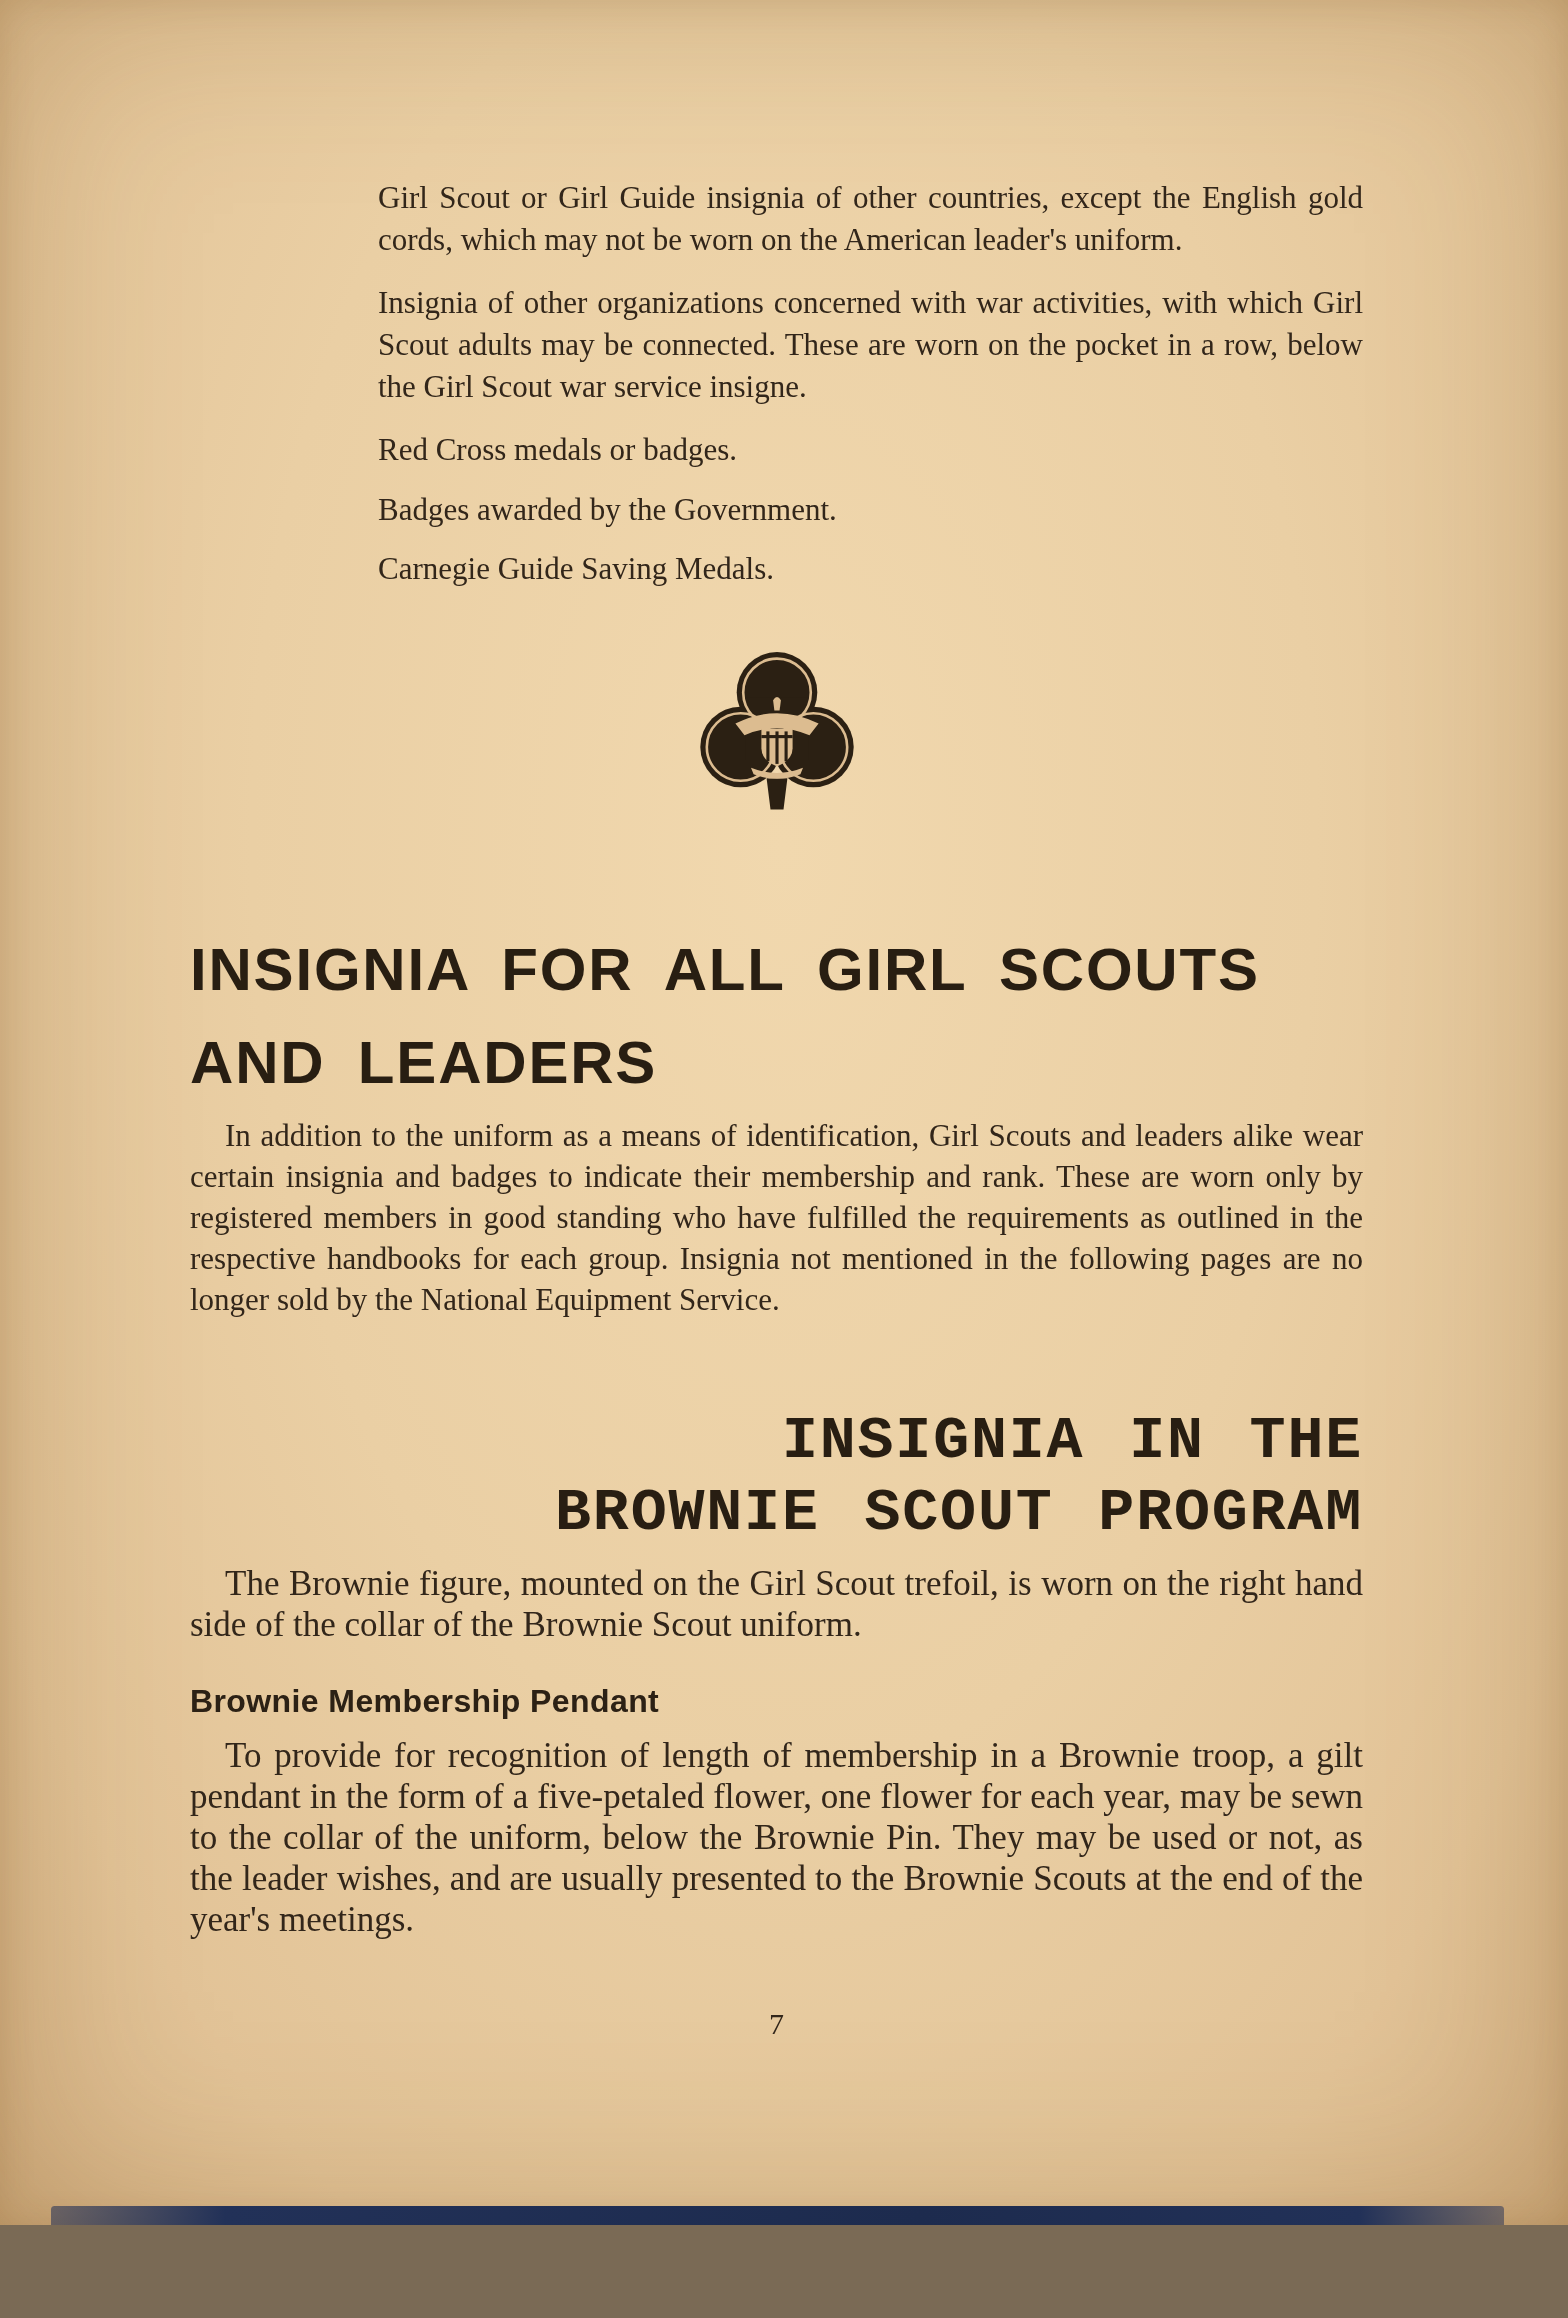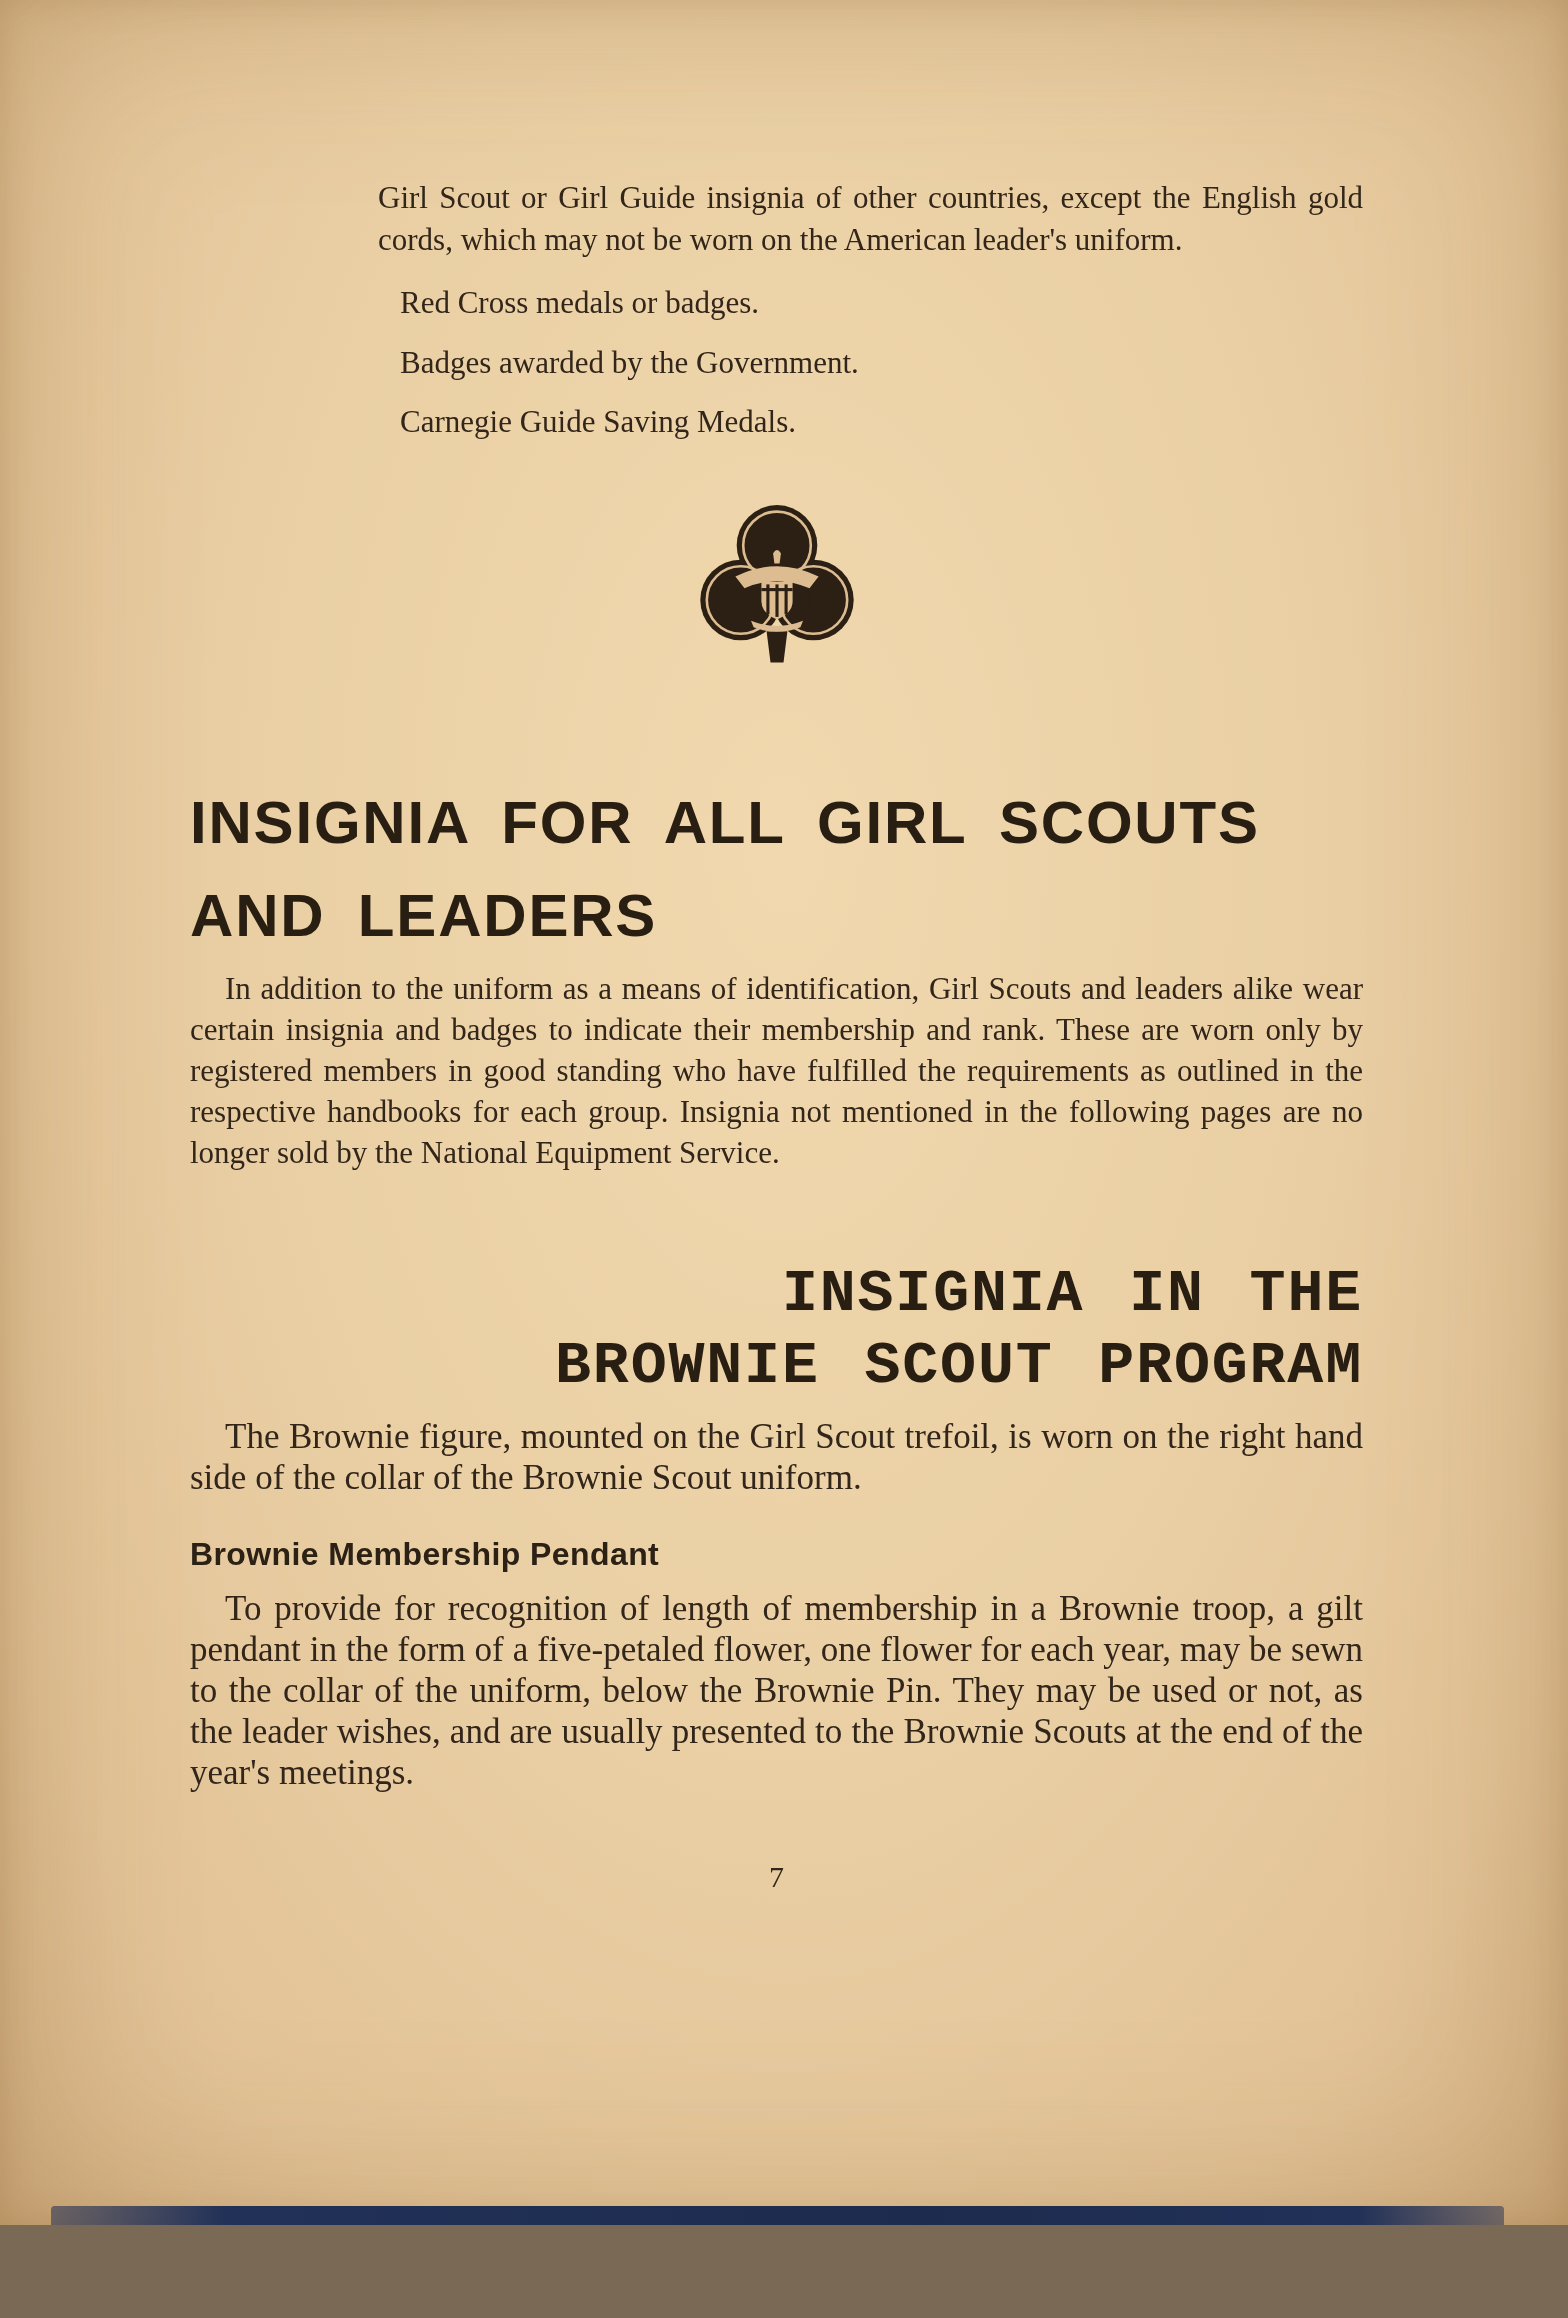--- a/index.html
+++ b/index.html
@@ -28,21 +28,20 @@
     font-size: 31px;
     line-height: 42px;
   }
   .intro-block p {
     margin: 0 0 21px 0;
     text-align: justify;
   }
   .intro-block p.short {
     text-align: left;
     margin-bottom: 17.7px;
-    margin-left: 22px;
   }
   
   .emblem-wrap {
     margin-top: 58px;
     text-align: center;
   }
   .emblem-wrap svg {
     display: inline-block;
   }
   
@@ -113,20 +112,21 @@
   }
 </style>
 </head>
 <body>
 
 <div class="page">
   <div class="content">
 
     <section class="intro-block">
       <p>Girl Scout or Girl Guide insignia of other countries, except the English gold cords, which may not be worn on the American leader's uniform.</p>
+      <p>Insignia of other organizations concerned with war activities, with which Girl Scout adults may be connected.  These are worn on the pocket in a row, below the Girl Scout war service insigne.</p>
       <p class="short">Red Cross medals or badges.</p>
       <p class="short">Badges awarded by the Government.</p>
       <p class="short">Carnegie Guide Saving Medals.</p>
     </section>
 
     <div class="emblem-wrap">
       <span>
         <svg viewBox="0 0 120 132" width="156" height="172" aria-hidden="true">
           <g fill="#2b2013">
             <circle cx="60" cy="34" r="31"></circle>

